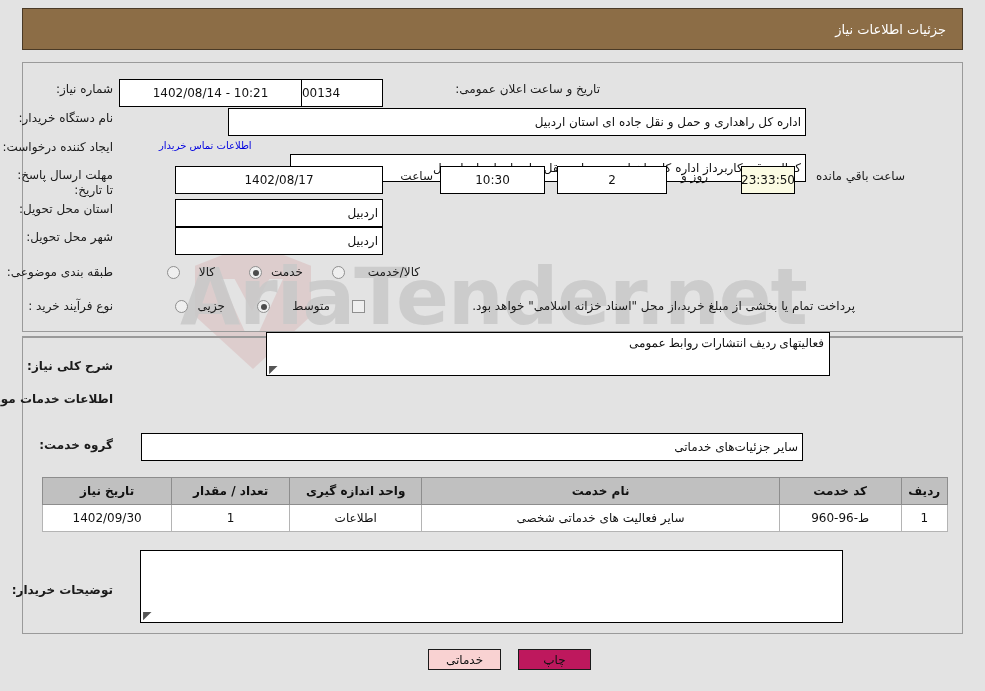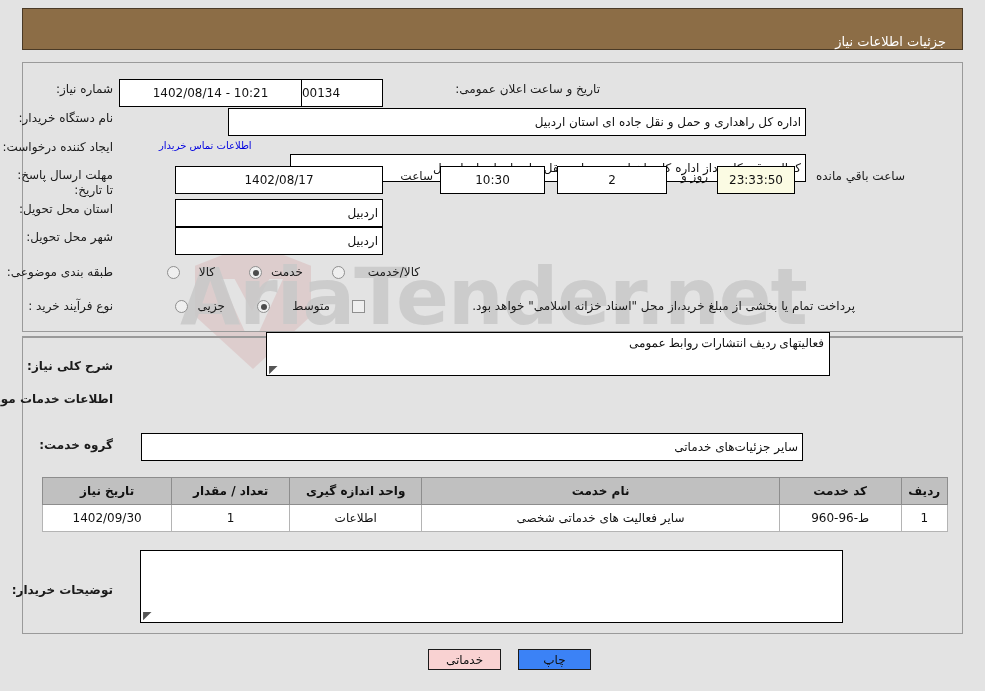--- a/index.html
+++ b/index.html
@@ -63,21 +63,21 @@
   .page-header {
     position: absolute;
     left: 22px;
     top: 8px;
     width: 941px;
     height: 42px;
     background: #8c6d46;
     border: 1px solid #4a3a26;
     box-sizing: border-box;
     display: flex;
-    align-items: flex-end;
+    align-items: center;
     justify-content: flex-start;
     z-index: 3;
   }
   .page-header .title {
     color: #ffffff;
     font-size: 13px;
     padding-right: 16px;
   }
 
   
@@ -218,21 +218,21 @@
     border: 1px solid #1b1b1b;
     box-sizing: border-box;
     font-size: 12px;
     display: flex;
     align-items: center;
     justify-content: center;
     cursor: pointer;
     z-index: 4;
   }
   .btn.back  { background: #f9d2d2; }
-  .btn.print { background: #3b82f6; }
+  .btn.print { background: #be185d; }
 </style>
 </head>
 <body>
 
 <div class="watermark">
   <div class="wm-shield"></div>
   <div class="wm-text">AriaTender.net</div>
 </div>
 
 <div class="page-header">
@@ -253,21 +253,21 @@
 <span class="lbl" style="right:872px; top:140px;">ایجاد کننده درخواست:</span>
 <div class="field start" style="left:290px; top:154px; width:516px; height:16px;">کمال برقی کاربرداز اداره کل راهداری و حمل و نقل جاده ای استان اردبیل</div>
 <a class="link" style="left:159px; top:140px;">اطلاعات تماس خریدار</a>
 
 <span class="lbl" style="right:872px; top:168px; white-space:normal; width:96px; text-align:right; line-height:15px;">مهلت ارسال پاسخ: تا تاریخ:</span>
 <div class="field center" style="right:602px; top:166px; width:208px; height:22px;">1402/08/17</div>
 <span class="lbl" style="right:552px; top:169px;">ساعت</span>
 <div class="field center" style="right:440px; top:166px; width:105px; height:22px;">10:30</div>
 <div class="field center" style="right:318px; top:166px; width:110px; height:22px;">2</div>
 <span class="lbl" style="right:277px; top:169px;">روز و</span>
-<div class="field yellow center" style="right:190px; top:166px; width:78px; height:22px;">23:33:50</div>
+<div class="field yellow center" style="right:190px; top:166px; width:54px; height:22px;">23:33:50</div>
 <span class="lbl" style="right:80px; top:169px;">ساعت باقي مانده</span>
 
 <span class="lbl" style="right:872px; top:202px;">استان محل تحویل:</span>
 <div class="field start" style="right:602px; top:199px; width:208px; height:22px;">اردبیل</div>
 
 <span class="lbl" style="right:872px; top:230px;">شهر محل تحویل:</span>
 <div class="field start" style="right:602px; top:227px; width:208px; height:22px;">اردبیل</div>
 
 <span class="lbl" style="right:872px; top:265px;">طبقه بندی موضوعی:</span>
 <span class="radio" style="right:805px; top:266px;"></span>

